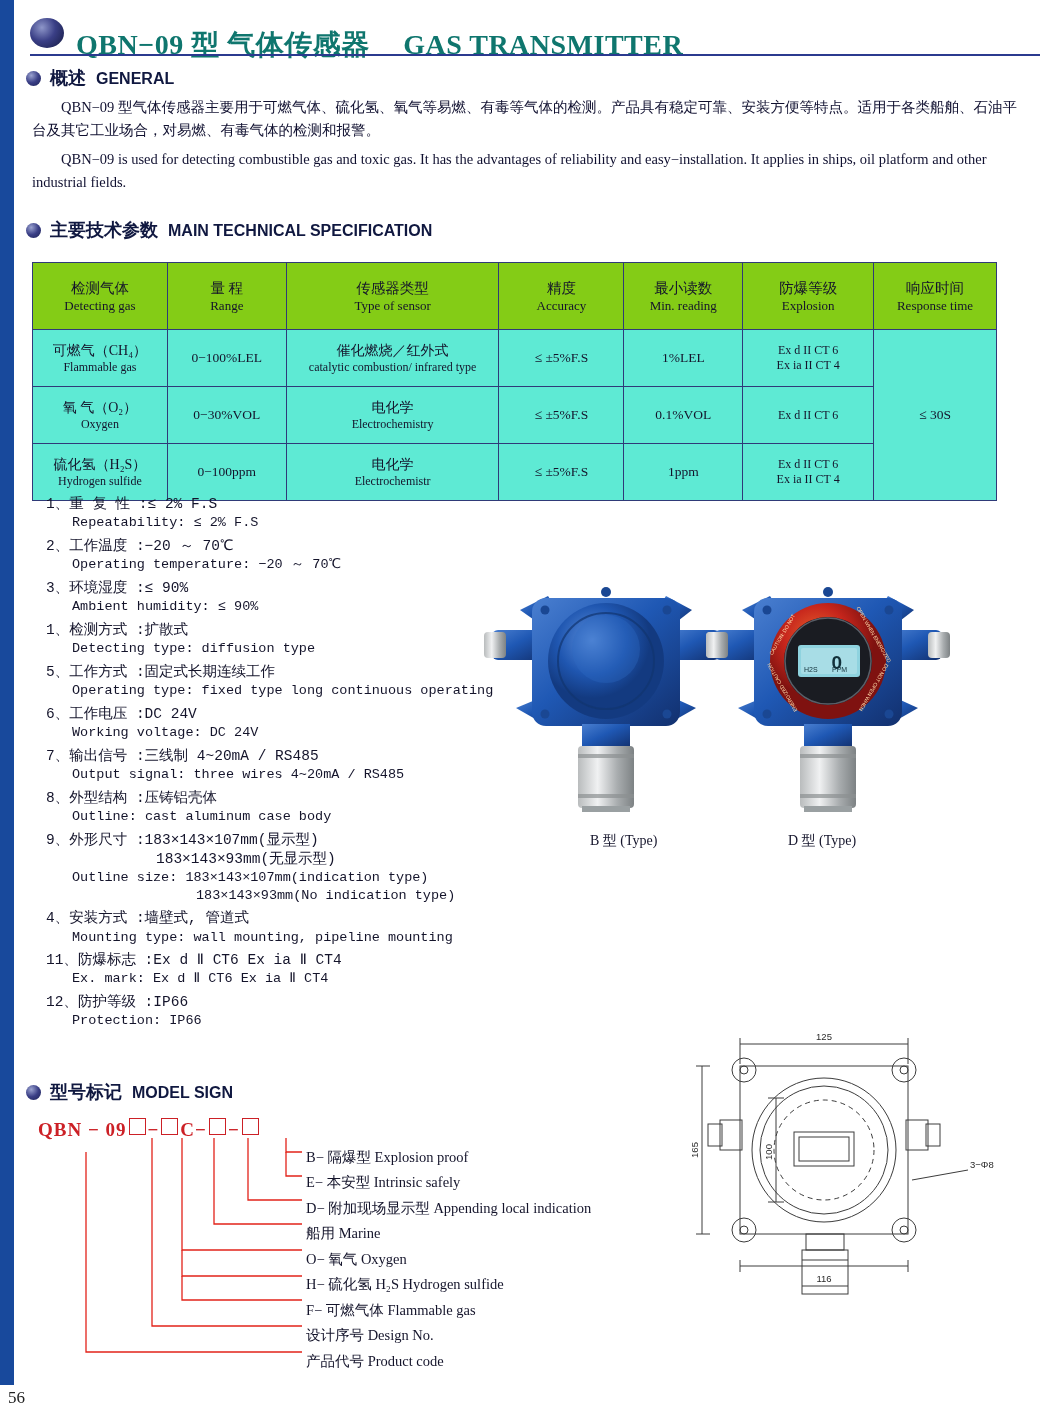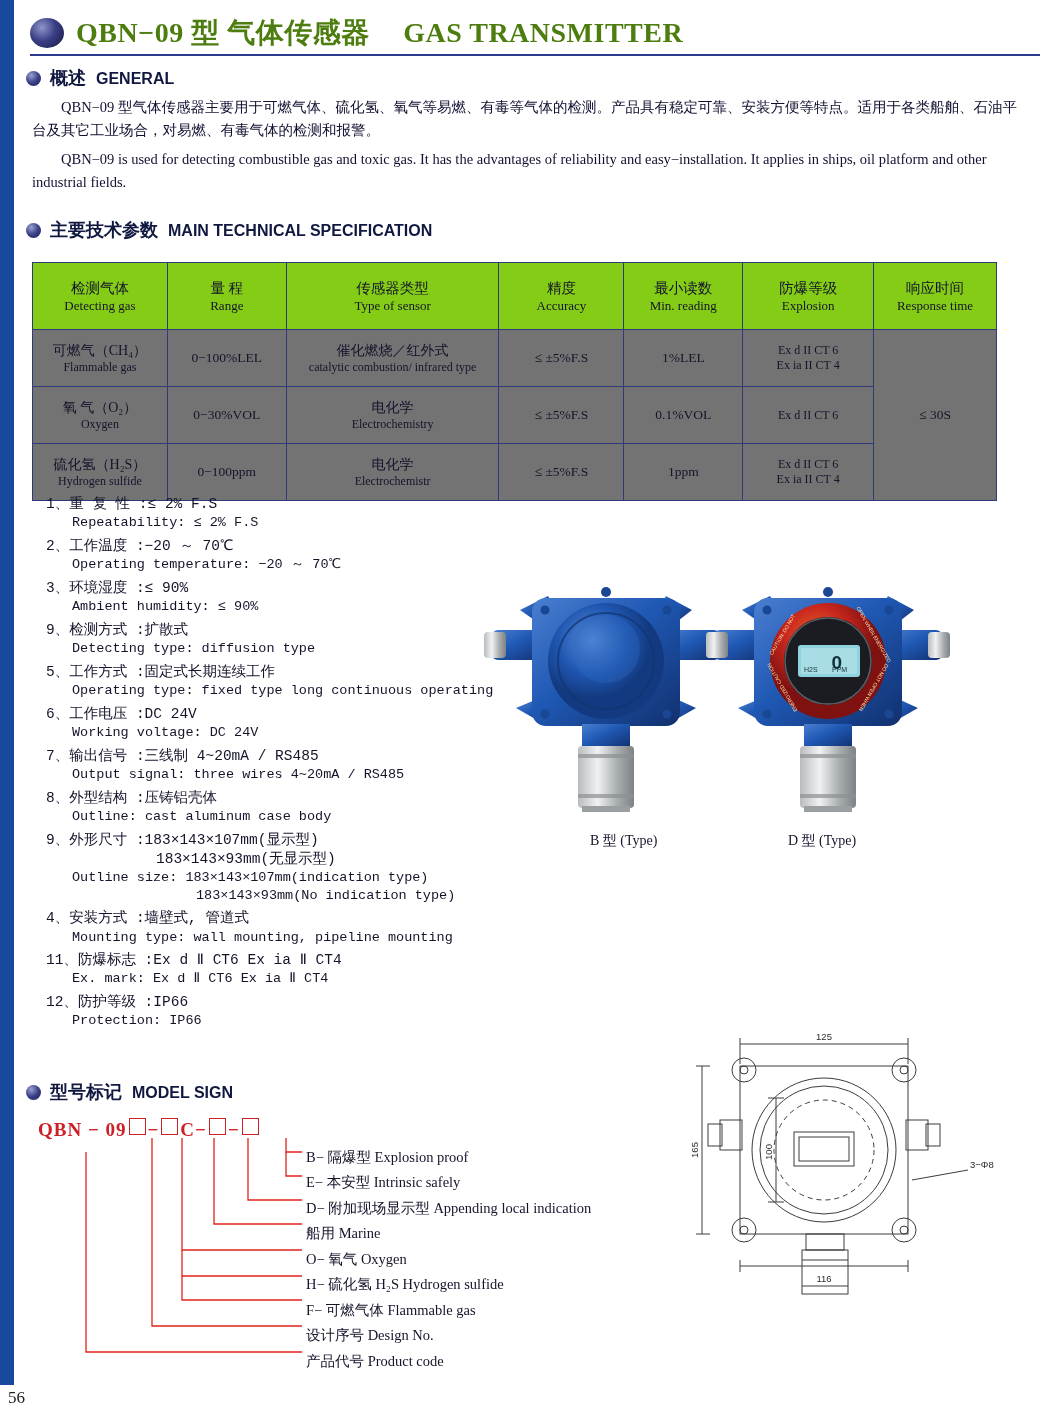--- a/index.html
+++ b/index.html
@@ -9,22 +9,22 @@
   }
   .page{position:relative;width:1060px;height:1422px;}
   
   .rail{position:absolute;left:0;top:0;width:14px;height:1385px;background:#18499c;}
   .rail-end{position:absolute;left:0;top:1385px;width:14px;height:37px;background:#fff;}
 
   
   .header{position:absolute;left:30px;top:14px;width:1010px;height:40px;}
   .hdr-ball{position:absolute;left:0;top:4px;width:34px;height:30px;border-radius:50%;
      background:radial-gradient(circle at 35% 32%, #8e96c9 0%, #3a3f86 45%, #14193f 100%);}
-  .hdr-title{position:absolute;left:46px;top:0px;font-size:28px;font-weight:bold;
-     letter-spacing:0.5px;color:#4d7c0f;white-space:nowrap;}
+  .hdr-title{position:absolute;left:46px;top:12px;font-size:28px;font-weight:bold;
+     letter-spacing:0.5px;color:#0f766e;white-space:nowrap;}
   .hdr-title .en{margin-left:26px;}
   .hdr-rule{position:absolute;left:30px;top:54px;width:1010px;height:2px;background:#2b3a8f;}
 
   .bullet{display:inline-block;width:15px;height:15px;border-radius:50%;
     background:radial-gradient(circle at 35% 30%, #9aa2d0 0%, #3a3f86 50%, #1b2053 100%);
     vertical-align:-2px;margin-right:9px;}
 
   .sec{position:absolute;font-size:17px;font-weight:bold;color:#101840;}
   .sec .cn{font-size:18px;}
   .sec .en{font-family:"Liberation Sans",sans-serif;font-size:16px;margin-left:10px;font-weight:bold;}
@@ -35,21 +35,21 @@
 
   .para{position:absolute;font-size:14.5px;line-height:1.62;color:#101030;}
   .para.cn{left:32px;top:96px;width:995px;text-indent:2em;}
   .para.en{left:32px;top:148px;width:995px;font-family:"Liberation Serif",serif;text-indent:2em;}
 
   
   table.spec{position:absolute;left:32px;top:262px;width:965px;border-collapse:collapse;
     font-size:13.5px;text-align:center;}
   table.spec th,table.spec td{border:1px solid #2f3a78;padding:4px 3px;vertical-align:middle;}
   table.spec thead th{background:#84cc16;height:58px;font-weight:normal;}
-  table.spec tbody td{height:48px;background:#737373;}
+  table.spec tbody td{height:48px;background:#5eead4;}
   .th-cn{display:block;font-size:14.5px;}
   .th-en{display:block;font-size:13px;}
   .cell-cn{display:block;font-size:14px;}
   .cell-en{display:block;font-size:12px;}
   .col-a{width:128px;} .col-b{width:112px;} .col-c{width:206px;}
   .col-d{width:118px;} .col-e{width:112px;} .col-f{width:124px;} .col-g{width:116px;}
   .nowrap{white-space:nowrap;}
   .rt{line-height:1.25;}
 
   
@@ -203,21 +203,21 @@
     </div>
     <div class="li">
       <span class="cn">2、工作温度 :−20 ～ 70℃</span>
       <span class="en">Operating temperature: −20 ～ 70℃</span>
     </div>
     <div class="li">
       <span class="cn">3、环境湿度 :≤ 90%</span>
       <span class="en">Ambient humidity: ≤ 90%</span>
     </div>
     <div class="li">
-      <span class="cn">9、检测方式 :扩散式</span>
+      <span class="cn">1、检测方式 :扩散式</span>
       <span class="en">Detecting type: diffusion type</span>
     </div>
     <div class="li">
       <span class="cn">5、工作方式 :固定式长期连续工作</span>
       <span class="en">Operating type: fixed type long continuous operating</span>
     </div>
     <div class="li">
       <span class="cn">6、工作电压 :DC 24V</span>
       <span class="en">Working voltage: DC 24V</span>
     </div>

